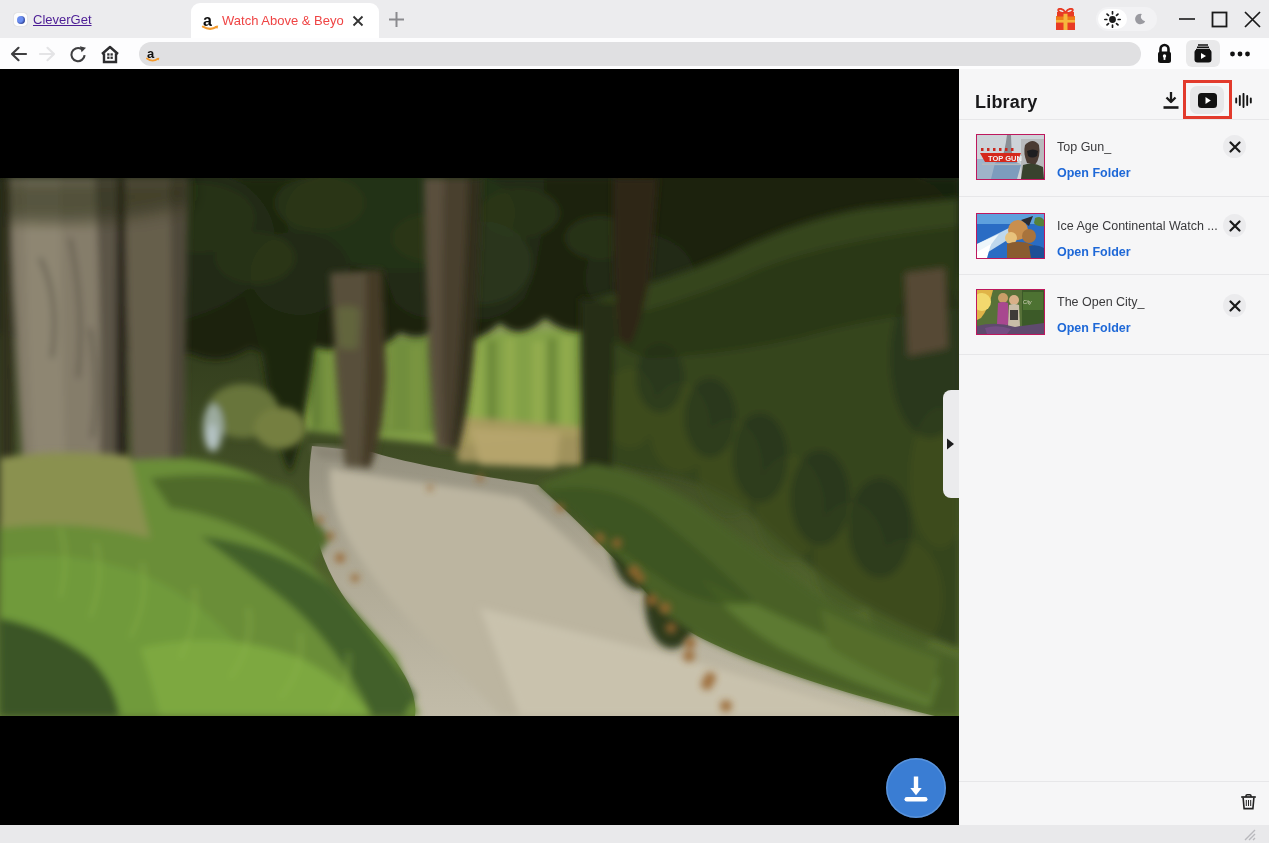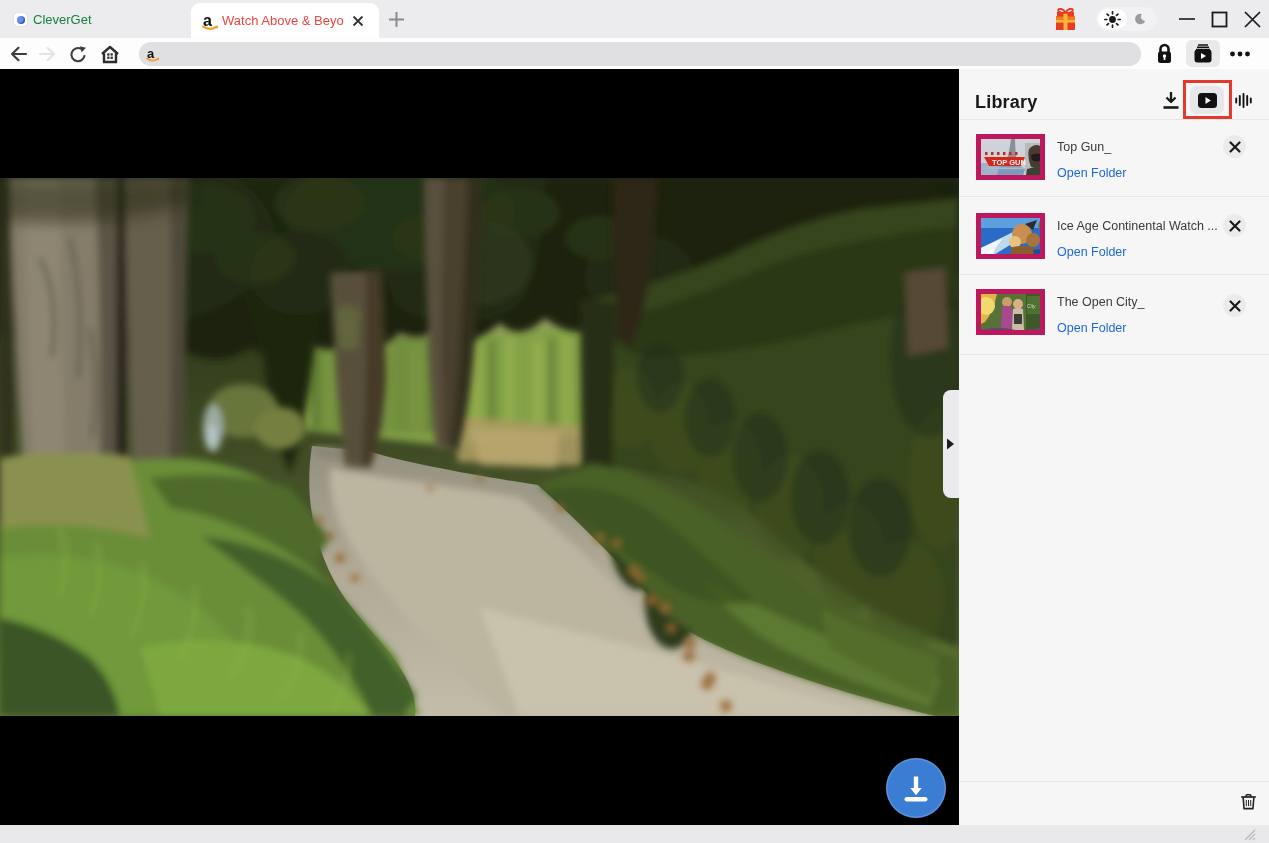--- a/index.html
+++ b/index.html
@@ -5,21 +5,21 @@
   * { margin:0; padding:0; box-sizing:border-box; }
   html,body { width:1269px; height:843px; overflow:hidden; font-family:"Liberation Sans", sans-serif; }
   body { position:relative; background:#fff; }
   .abs { position:absolute; }
 
   
   #titlebar { left:0; top:0; width:1269px; height:38px; background:#ececee; }
   #appicon { left:14px; top:13px; width:13px; height:13px; background:#fdfdfd; border-radius:3px; box-shadow:0 0 1px rgba(0,0,0,.3);}
   #appicon i { position:absolute; left:2.5px; top:2.5px; width:8px; height:8px; border-radius:50%;
     background: radial-gradient(circle at 35% 40%, #6a8df0 0 40%, #2b3f94 75%); }
-  #applabel { left:33px; top:12px; font-size:13px; color:#15803d; }
+  #applabel { left:33px; top:12px; font-size:13px; color:#4c1d95;text-decoration:underline; }
   #tab { left:191px; top:3px; width:188px; height:35px; background:#fff; border-radius:9px 9px 0 0; }
   #tabtitle { left:31px; top:10px; font-size:13px; color:#ef4444; width:132px; white-space:nowrap; overflow:hidden; }
   .tabx { left:160px; top:11px; width:14px; height:14px; }
   #plus { left:387px; top:10px; width:19px; height:19px; }
 
   #toggle { left:1096px; top:7px; width:61px; height:24px; background:#f2f2f4; border-radius:12px; }
   #togglesun { position:absolute; left:2px; top:2px; width:29px; height:20px; background:#fff; border-radius:10px; }
 
   
   #navbar { left:0; top:38px; width:1269px; height:31px; background:#fdfdfe; }
@@ -32,23 +32,23 @@
   #photo { left:0; top:109px; width:959px; height:538px; }
   #expandtab { left:943px; top:321px; width:16px; height:108px; background:#ebebed; border-radius:8px 0 0 8px; }
   #fab { left:886px; top:689px; width:60px; height:60px; border-radius:50%; background:#3a7dd3; box-shadow:0 0 0 1.5px rgba(150,190,235,.35) inset; }
 
   
   #sidebar { left:959px; top:69px; width:310px; height:756px; background:#f6f6f7; }
   #libtitle { left:16px; top:23px; font-size:18px; font-weight:bold; color:#19191b; letter-spacing:.2px;}
   .sep { position:absolute; left:0; width:310px; height:1px; background:#e7e7e9; }
   #vbtn2 { left:231px; top:17px; width:34px; height:28px; background:#e7e7e9; border-radius:7px; }
   #redbox { left:224px; top:11px; width:49px; height:39px; border:3px solid #e23a2c; }
-  .thumb { position:absolute; left:17px; width:69px; height:46px; border:5px solid #be185d; overflow:hidden;}
+  .thumb { position:absolute; left:17px; width:69px; height:46px; border:1px solid #be185d; overflow:hidden;}
   .ititle { position:absolute; left:98px; font-size:12.5px; color:#3a3a3c; }
-  .ofolder { position:absolute; left:98px; font-size:12.5px; font-weight:normal; color:#1e68d7; }
+  .ofolder { position:absolute; left:98px; font-size:12.5px; font-weight:bold; color:#1e68d7; }
   .xbtn { position:absolute; left:264px; width:23px; height:23px; border-radius:50%; background:#ebebed; }
   .xbtn svg { position:absolute; left:5.5px; top:5.5px; }
 
   #statusbar { left:0; top:825px; width:1269px; height:18px; background:#e9e9eb; }
 </style>
 </head>
 <body>
 
 <div id="titlebar" class="abs">
   <div id="appicon" class="abs">

